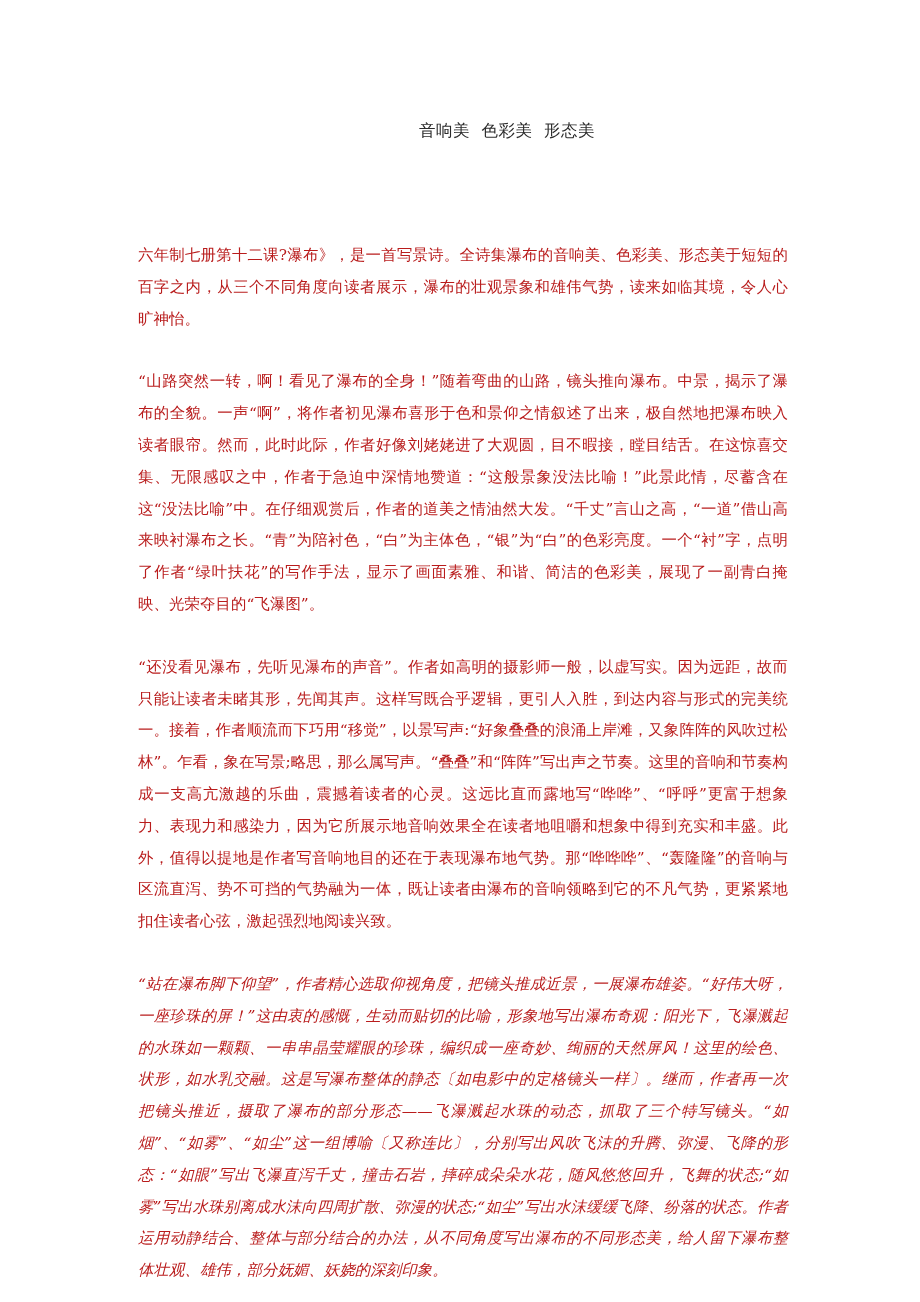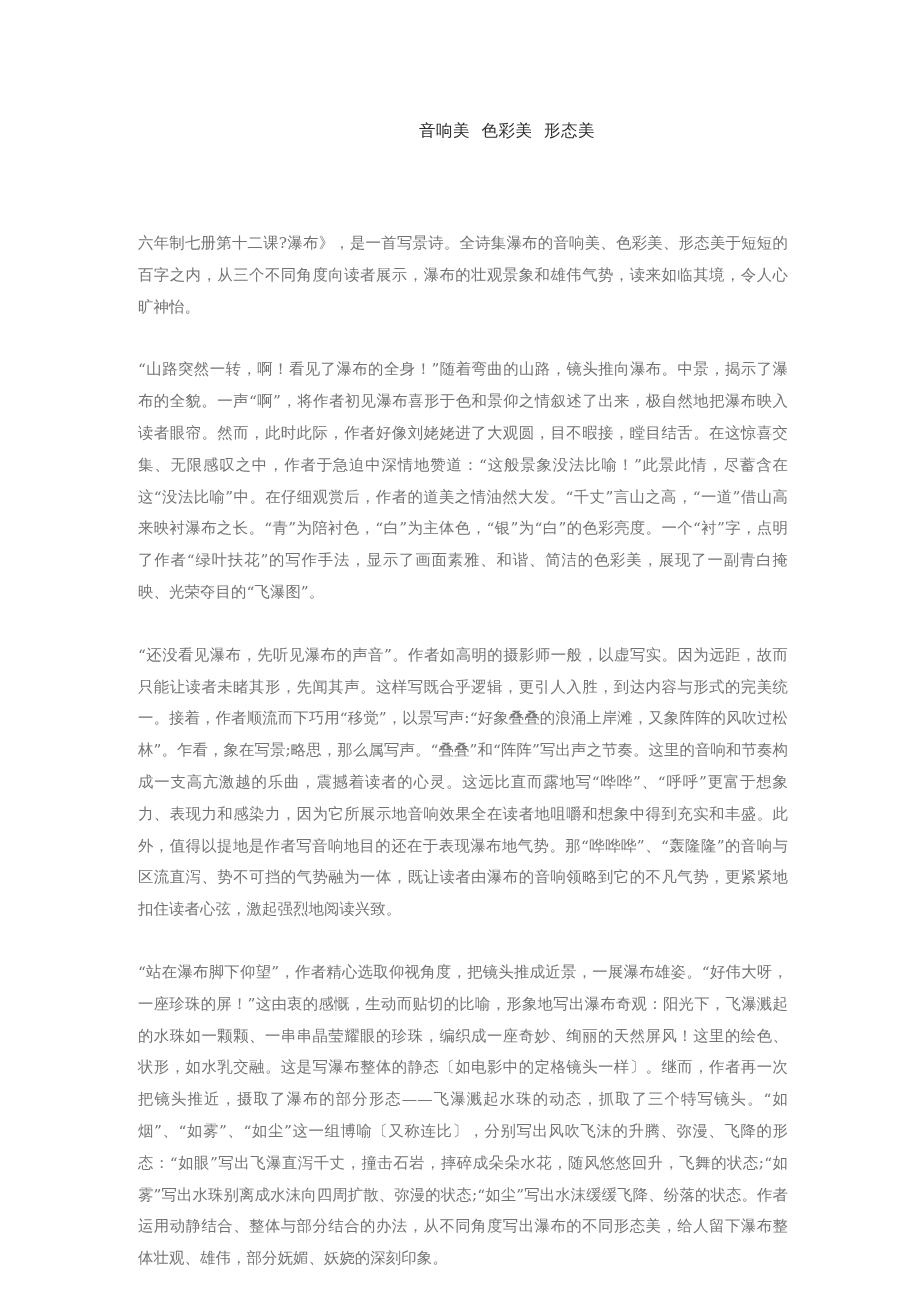--- a/index.html
+++ b/index.html
@@ -41,27 +41,28 @@
     position: absolute;
     left: 138px;
     top: 228px;
     width: 650px;
   }
   .para {
     font-size: 15.4px;
     line-height: 31.8px;
     text-align: justify;
     text-justify: inter-ideograph;
-    color: #737373;
-    margin: 0 0 31px 0;
+    color: #b91c1c;
+    margin: 12px 0 31px 0;
     letter-spacing: 0.1px;
     word-break: break-all;
   }
   .para:last-child {
     margin-bottom: 0;
+    font-style: italic;
   }
 </style>
 </head>
 <body>
 
 <div class="page">
 
   <h1 class="doc-title">音响美  色彩美  形态美</h1>
 
   <div class="body-col">

